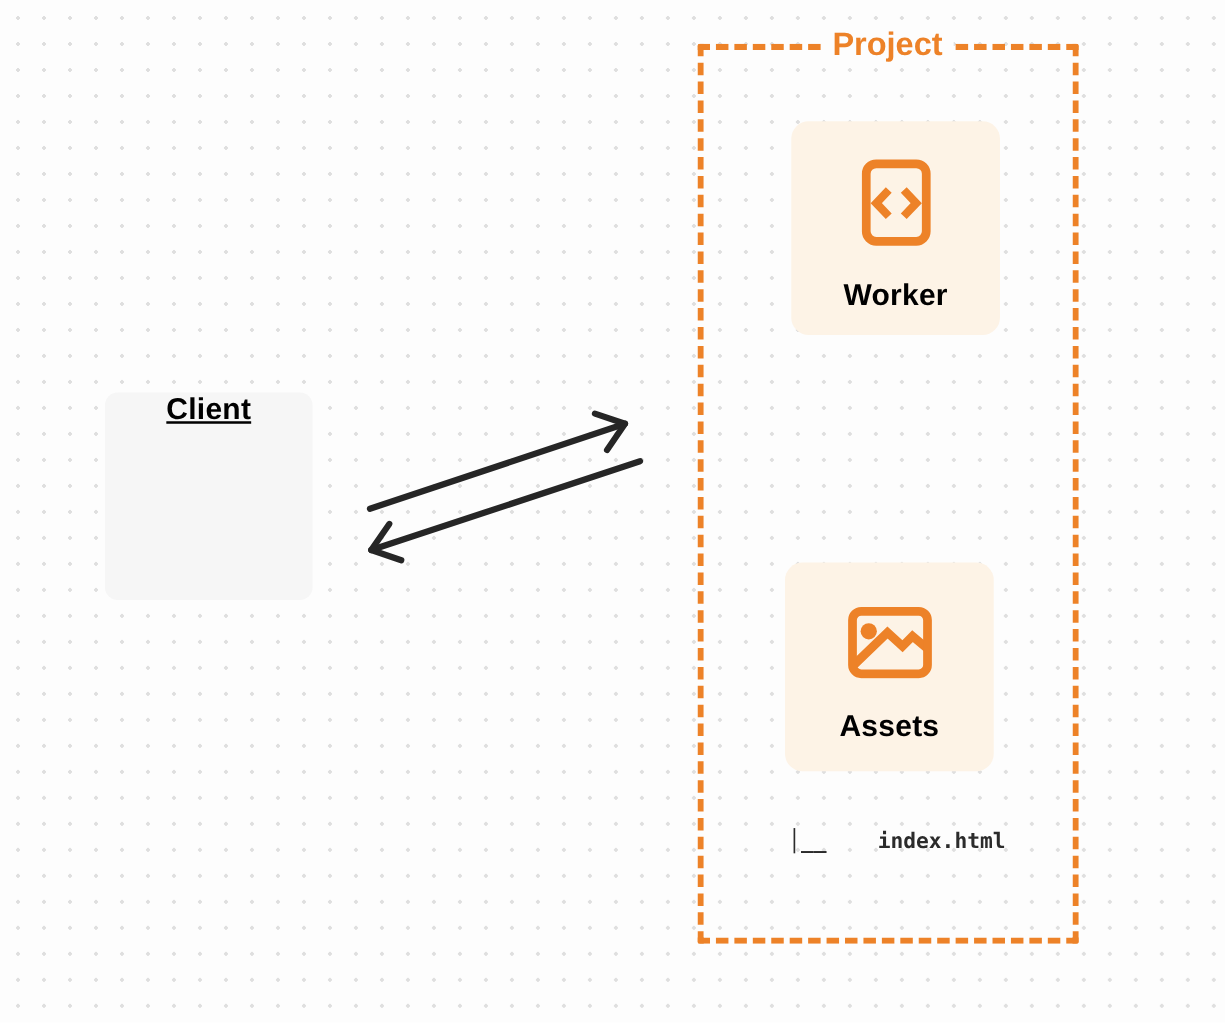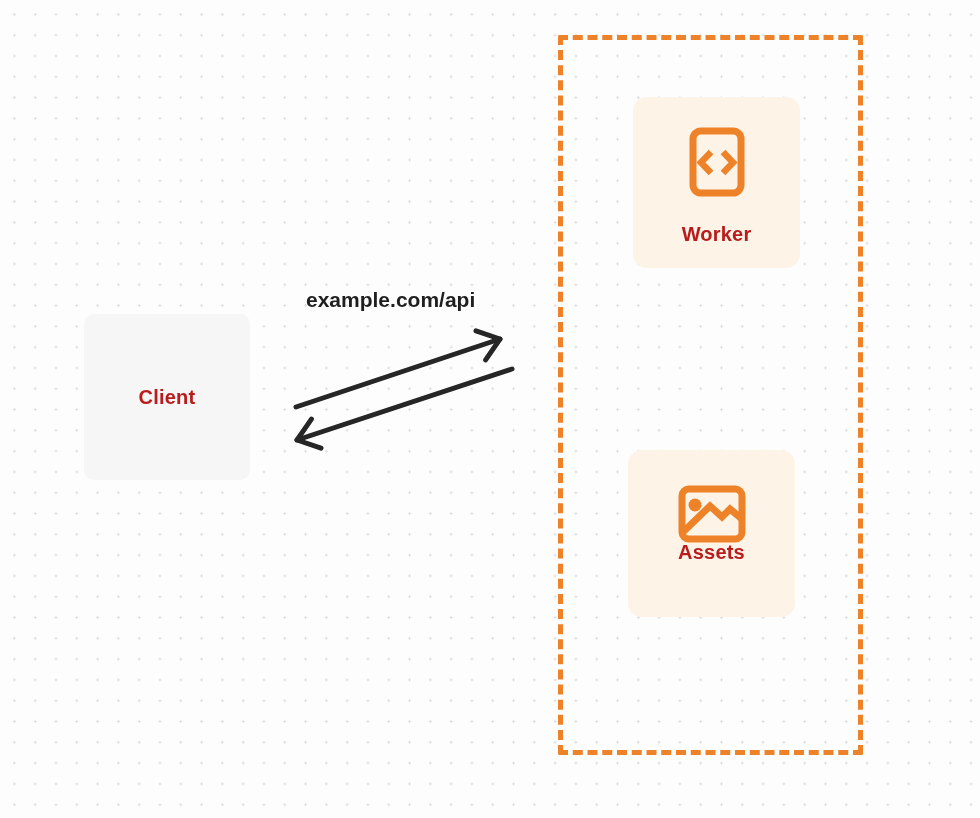--- a/index.html
+++ b/index.html
@@ -11,24 +11,24 @@
     background-image:radial-gradient(circle, #DFDFDF 1.3px, transparent 1.4px);
     background-size:20.8px 20.8px;
     background-position:4px 4px;
     font-family:"Liberation Sans", sans-serif;
   }
   .abs{position:absolute;}
   
   .client-card{
     left:84px;top:314px;width:166px;height:166px;
     background:#F6F6F6;border-radius:10px;
-    display:flex;align-items:center;justify-content:center;
+    display:flex;justify-content:center;text-decoration:underline;
   }
   .card-label{
-    font-weight:bold;font-size:20px;color:#b91c1c;letter-spacing:.2px;
+    font-weight:bold;font-size:24px;color:#000000;letter-spacing:.2px;
   }
   
   .api-label{
     left:306px;top:288px;
     font-weight:bold;font-size:21px;color:#1F1F1F;
   }
   
   .project-box{
     left:558px;top:35px;width:305px;height:720px;
     border:5px dashed #ED8228;
@@ -46,21 +46,21 @@
   
   .cream-card{
     background:#FDF3E6;border-radius:14px;
     display:flex;flex-direction:column;align-items:center;
   }
   .worker-card{left:633px;top:97px;width:167px;height:171px;}
   .assets-card{left:628px;top:450px;width:167px;height:167px;}
   .worker-card .icon-wrap{margin-top:30px;height:70px;}
   .assets-card .icon-wrap{margin-top:35px;height:56px;}
   .worker-card .card-label{margin-top:26px;}
-  .assets-card .card-label{}
+  .assets-card .card-label{margin-top:27px;}
   
   .file-tree{
     left:610px;top:620px;
     font-family:"DejaVu Sans Mono", monospace;
     font-size:17px;line-height:21.5px;
     color:#2B2B2B;
     white-space:pre;
     font-weight:bold;
   }
   .arrows{left:0;top:0;pointer-events:none;}
@@ -77,23 +77,23 @@
       </marker>
     </defs>
     <line x1="296" y1="407" x2="500" y2="339" stroke="#262626" stroke-width="5" stroke-linecap="round" marker-end="url(#arrowhead)"></line>
     <line x1="512" y1="369" x2="297" y2="440" stroke="#262626" stroke-width="5" stroke-linecap="round" marker-end="url(#arrowhead)"></line>
   </svg>
 
   <div class="abs client-card">
     <span class="card-label">Client</span>
   </div>
 
-  <div class="abs api-label">example.com/api</div>
 
   <div class="abs project-box"></div>
+  <div class="abs project-label">Project</div>
 
   <div class="abs cream-card worker-card">
     <span class="icon-wrap">
       <svg width="56" height="70" viewBox="0 0 56 70">
         <rect x="4" y="4" width="48" height="62" rx="8" fill="none" stroke="#ED8228" stroke-width="7"></rect>
         <polyline points="22,25 12,35.5 22,46" fill="none" stroke="#ED8228" stroke-width="6.5" stroke-linejoin="miter"></polyline>
         <polyline points="34,25 44,35.5 34,46" fill="none" stroke="#ED8228" stroke-width="6.5" stroke-linejoin="miter"></polyline>
       </svg>
     </span>
     <span class="card-label">Worker</span>
@@ -104,16 +104,17 @@
       <svg width="68" height="58" viewBox="0 0 68 58">
         <polyline points="4,48 32,21 44,32 52,24 64,34" fill="none" stroke="#ED8228" stroke-width="7" stroke-linejoin="miter"></polyline>
         <circle cx="17" cy="20" r="6.5" fill="#ED8228"></circle>
         <rect x="4" y="4" width="60" height="50" rx="7" fill="none" stroke="#ED8228" stroke-width="7"></rect>
       </svg>
     </span>
     <span class="card-label">Assets</span>
   </div>
 
   <div class="abs file-tree">
+    <div>  │__    index.html</div>
     
   </div>
 
 </div>
 
 </body></html>

